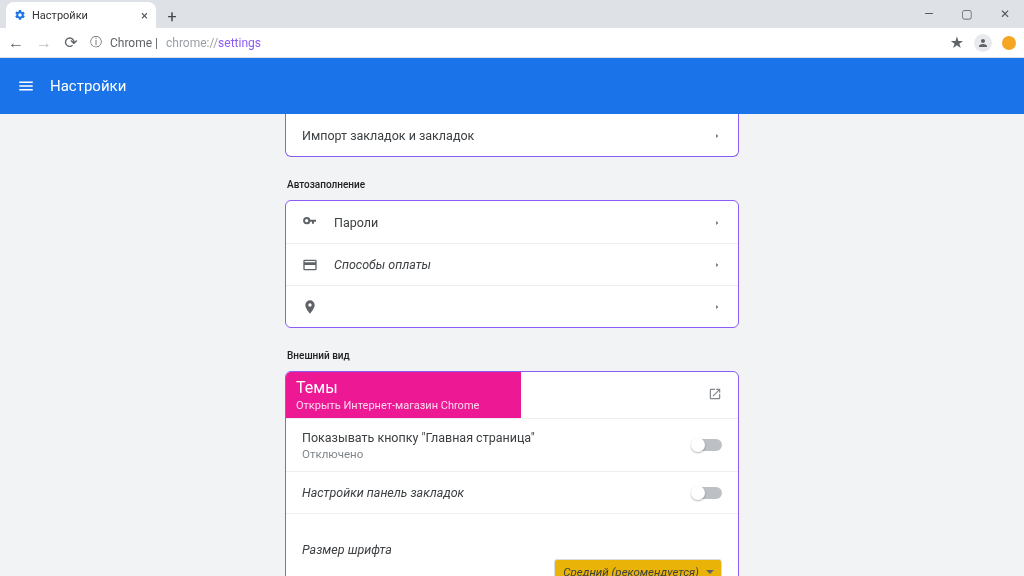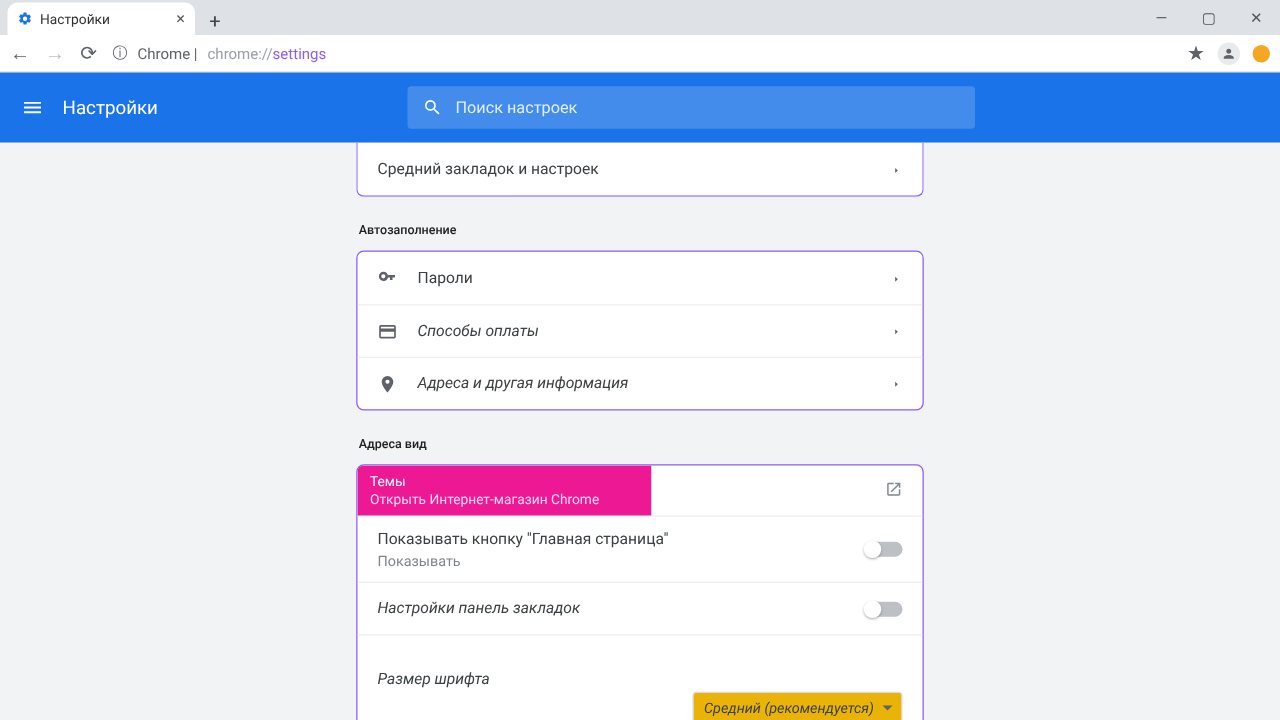--- a/index.html
+++ b/index.html
@@ -49,21 +49,21 @@
   .row-icon svg { width: 16px; height: 16px; fill: #5f6368; }
   .row-label { font-size: 12.5px; color: #3c4043; }
   .row-sub { font-size: 11.5px; color: #80868b; margin-top: 2px; }
   .row-text { display: flex; flex-direction: column; }
   .row-arrow { margin-left: auto; color: #5f6368; }
   .row-arrow svg { width: 10px; height: 10px; fill: #5f6368; }
 
   .row-tall { min-height: 52px; }
 
   .highlight-row { background: #ec1894; color: #fff; min-height: 40px; width: 235px; padding: 6px 10px; }
-  .highlight-row .row-label { color: #fff; font-size: 11px; }
+  .highlight-row .row-label { color: #fff; font-size: 16px; }
   .highlight-row .row-sub { color: #ffd8ef; font-size: 11px; }
   .themes-row-wrap { display: flex; align-items: center; }
   .open-icon { margin-left: auto; margin-right: 16px; color: #80868b; }
   .open-icon svg { width: 14px; height: 14px; fill: #80868b; }
 
   
   .toggle { width: 30px; height: 12px; background: #bdc1c6; border-radius: 10px; position: relative; margin-left: auto; }
   .toggle::after { content: ""; position: absolute; width: 14px; height: 14px; background: #fff; border-radius: 50%; top: -1px; left: -1px; box-shadow: 0 1px 2px rgba(0,0,0,.3); }
 
   
@@ -114,34 +114,28 @@
   </div>
 </div>
 
 <div class="page-header">
   <div class="menu-btn">
     <svg viewBox="0 0 24 24">
         <path d="M3 6h18v2H3V6zm0 5h18v2H3v-2zm0 5h18v2H3v-2z"></path>
       </svg>
   </div>
   <div class="page-title">Настройки</div>
-  <div class="search-wrap">
-    <svg viewBox="0 0 24 24">
-        <path d="M15.5 14h-.79l-.28-.27A6.47 6.47 0 0 0 16 9.5 6.5 6.5 0 1 0 9.5 16a6.47 6.47 0 0 0 4.23-1.57l.27.28v.79L19 20.49 20.49 19 15.5 14zm-6 0C7.01 14 5 11.99 5 9.5S7.01 5 9.5 5 14 7.01 14 9.5 11.99 14 9.5 14z"></path>
-      </svg>
-    <input placeholder="Поиск настроек" style="">
-  </div>
 </div>
 
 <div class="viewport">
   <div class="content-col">
 
     <div class="card" style="border-top-left-radius:0;border-top-right-radius:0;border-top:none">
       <div class="row">
-        <span class="row-label">Средний закладок и настроек</span>
+        <span class="row-label">Импорт закладок и закладок</span>
         <span class="row-arrow"><svg viewBox="0 0 24 24">
               <path d="M10 17l5-5-5-5v10z"></path>
             </svg></span>
       </div>
     </div>
 
     <div class="section-title">Автозаполнение</div>
     <div class="card">
       <div class="row">
         <span class="row-icon">
@@ -164,46 +158,45 @@
         <span class="row-arrow"><svg viewBox="0 0 24 24">
               <path d="M10 17l5-5-5-5v10z"></path>
             </svg></span>
       </div>
       <div class="row">
         <span class="row-icon">
           <svg viewBox="0 0 24 24">
               <path d="M12 2a7 7 0 0 0-7 7c0 5.25 7 13 7 13s7-7.75 7-13a7 7 0 0 0-7-7zm0 9.5A2.5 2.5 0 1 1 14.5 9 2.5 2.5 0 0 1 12 11.5z"></path>
             </svg>
         </span>
-        <span class="row-label">Адреса и другая информация</span>
-        <span class="row-arrow"><svg viewBox="0 0 24 24">
-              <path d="M10 17l5-5-5-5v10z"></path>
-            </svg></span>
-      </div>
-    </div>
-
-    <div class="section-title">Адреса вид</div>
+        <span class="row-arrow"><svg viewBox="0 0 24 24">
+              <path d="M10 17l5-5-5-5v10z"></path>
+            </svg></span>
+      </div>
+    </div>
+
+    <div class="section-title">Внешний вид</div>
     <div class="card">
       <div class="themes-row-wrap" style="border-bottom:1px solid #eceff1">
         <div class="highlight-row">
           <div class="row-text">
             <span class="row-label">Темы</span>
             <span class="row-sub">Открыть Интернет-магазин Chrome</span>
           </div>
         </div>
         <span class="open-icon">
           <svg viewBox="0 0 24 24">
               <path d="M19 19H5V5h7V3H5a2 2 0 0 0-2 2v14a2 2 0 0 0 2 2h14a2 2 0 0 0 2-2v-7h-2v7zM14 3v2h3.59l-9.83 9.83 1.41 1.41L19 6.41V10h2V3h-7z"></path>
             </svg>
         </span>
       </div>
       <div class="row row-tall">
         <div class="row-text">
           <span class="row-label">Показывать кнопку "Главная страница"</span>
-          <span class="row-sub">Показывать</span>
+          <span class="row-sub">Отключено</span>
         </div>
         <div class="toggle"></div>
       </div>
       <div class="row">
         <span class="row-label">Настройки панель закладок</span>
         <div class="toggle"></div>
       </div>
       <div class="row">
         <span class="row-label">Размер шрифта</span>
         <div class="select">

